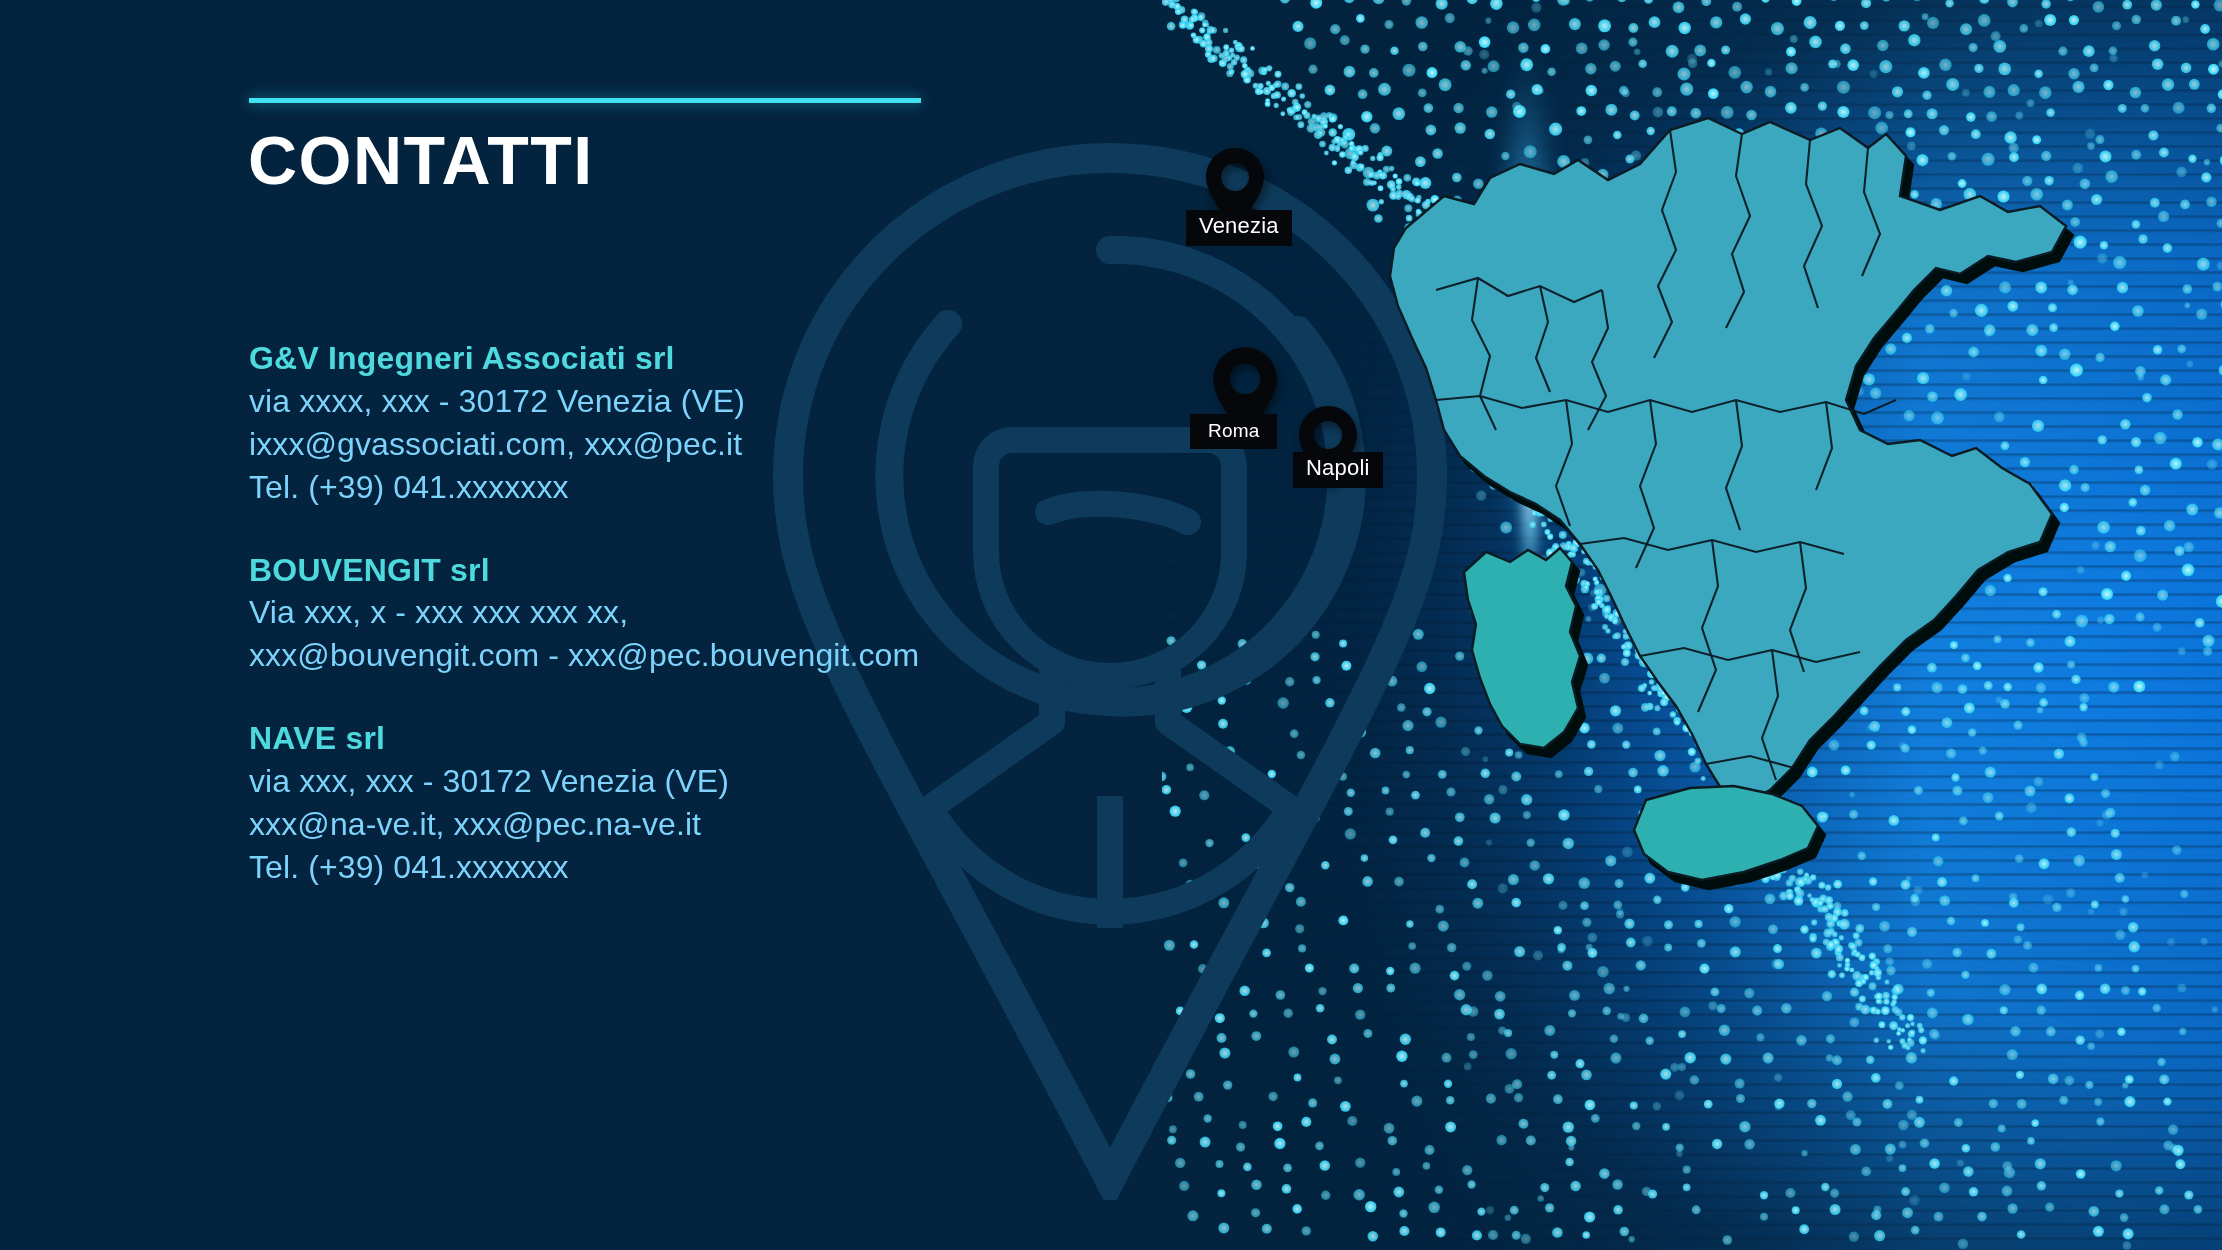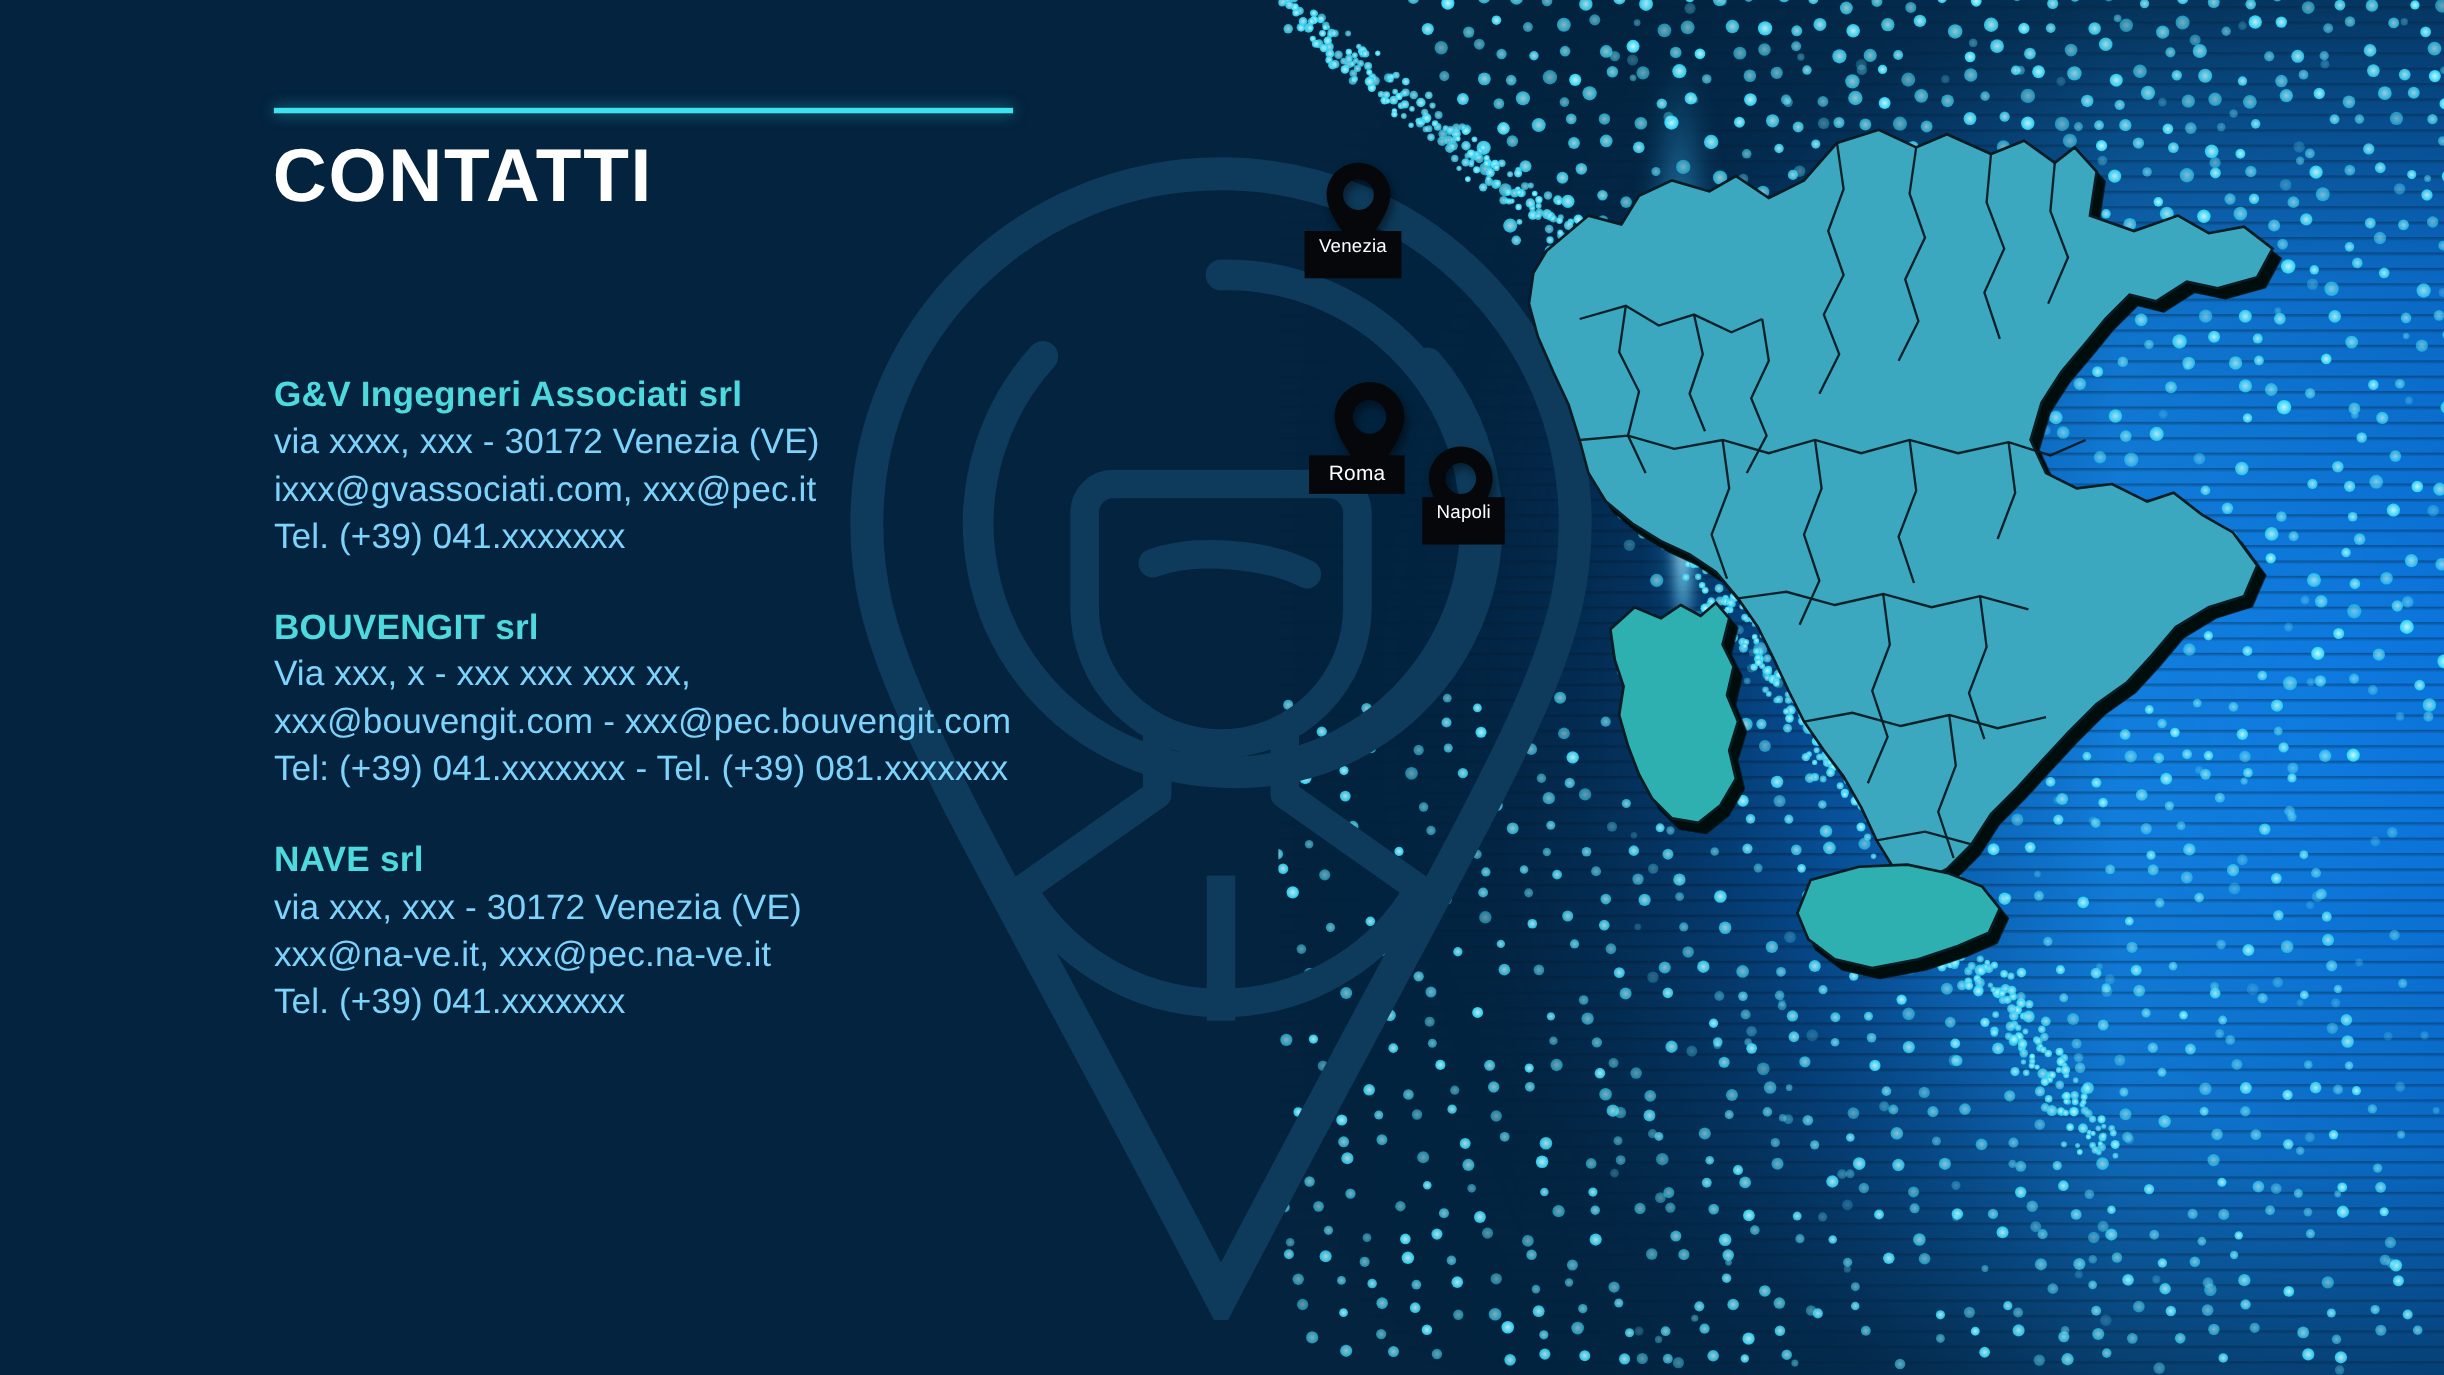--- a/index.html
+++ b/index.html
@@ -64,24 +64,24 @@
   .map{ position:absolute; left:1340px; top:100px; width:780px; height:860px; }
 
   
   .pin{ position:absolute; width:62px; height:84px; }
   .pin svg{ width:100%; height:100%; display:block;
     filter:drop-shadow(3px 5px 4px rgba(0,0,0,.45)); }
   .pin-label{
     position:absolute;
     background:#05070a;
     color:#ffffff;
-    font-size:17px;
+    font-size:22px;
     font-weight:400;
     letter-spacing:.2px;
-    padding:5px 13px 21px 13px;
+    padding:5px 13px 9px 13px;
     white-space:nowrap;
     line-height:1;
   }
   .pin-label.big{ font-size:19px; padding:7px 18px 9px 18px; }
 
   
   .rule{
     position:absolute; left:249px; top:98px; width:672px; height:5px;
     background:#3fe3ef;
     box-shadow:0 0 14px rgba(63,227,239,.55);
@@ -2477,21 +2477,20 @@
       <div class="block">
         <div class="block-name">G&amp;V Ingegneri Associati srl</div>
         <div class="block-line">via xxxx, xxx - 30172 Venezia (VE)</div>
         <div class="block-line">ixxx@gvassociati.com, xxx@pec.it</div>
         <div class="block-line">Tel. (+39) 041.xxxxxxx</div>
       </div>
       <div class="block">
         <div class="block-name">BOUVENGIT srl</div>
         <div class="block-line">Via xxx, x - xxx xxx xxx xx,</div>
         <div class="block-line">xxx@bouvengit.com - xxx@pec.bouvengit.com</div>
-        <div class="block-line">Tel: (+39) 041.xxxxxxx - Tel. (+39) 081.xxxxxxx</div>
       </div>
       <div class="block">
         <div class="block-name">NAVE srl</div>
         <div class="block-line">via xxx, xxx - 30172 Venezia (VE)</div>
         <div class="block-line">xxx@na-ve.it, xxx@pec.na-ve.it</div>
         <div class="block-line">Tel. (+39) 041.xxxxxxx</div>
       </div>
     </div>
 
 </div>

